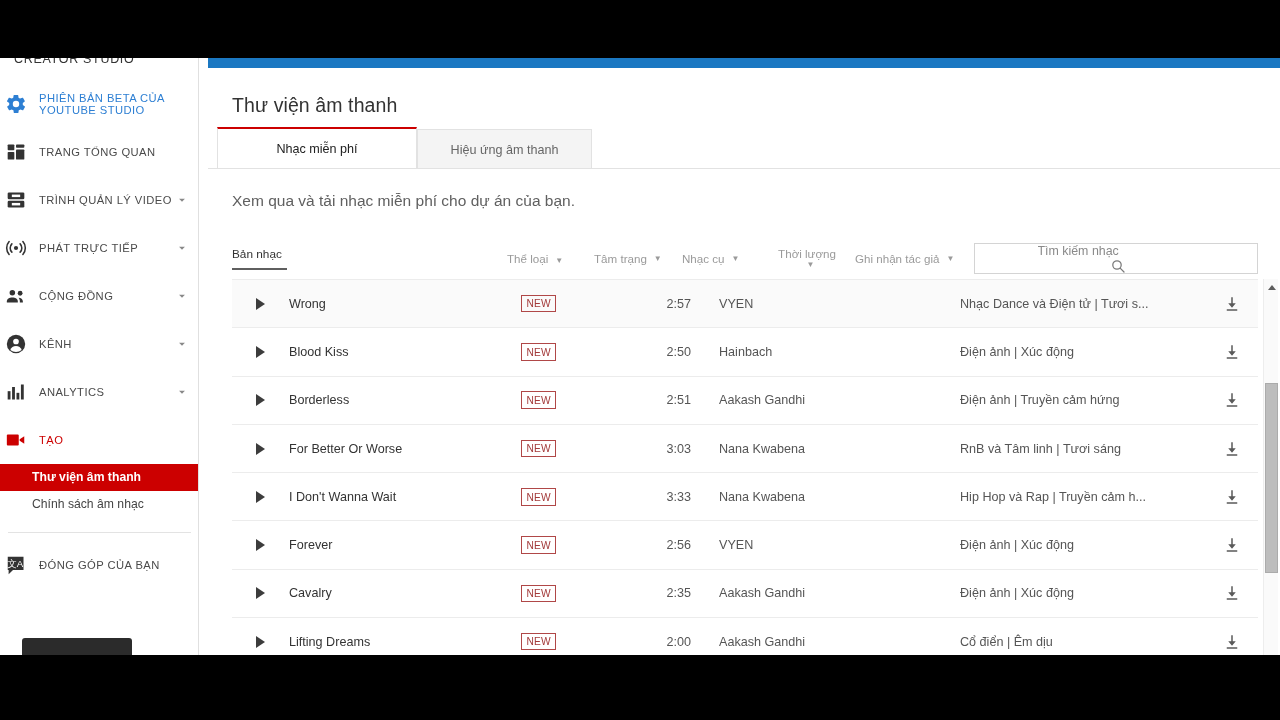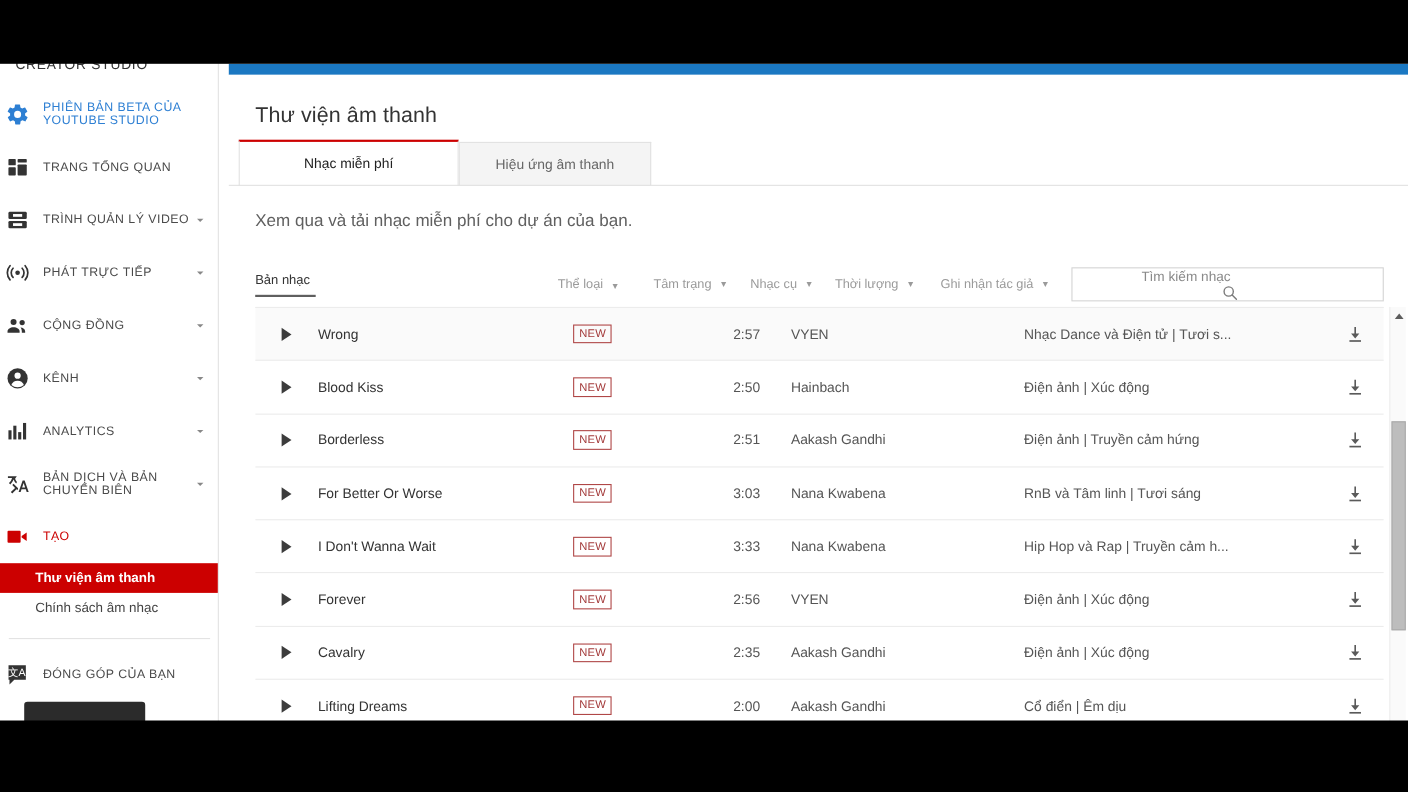--- a/index.html
+++ b/index.html
@@ -102,21 +102,21 @@
     content:""; position:absolute; left:0; bottom:0; width:55px; height:2px; background:#5f5f5f;
   }
   .filter {
     font-size:11.6px; color:#9a9a9a; display:flex; align-items:center;
     cursor:pointer; white-space:nowrap; margin-right:0;
   }
   .filter .caret { margin-left:7px; font-size:8px; color:#9a9a9a; }
   .f-genre  { width:87px;align-items:flex-end; }
   .f-mood   { width:88px; }
   .f-instr  { width:77px; }
-  .f-dur    { width:96px; }
+  .f-dur    { width:96px;flex-direction:column; }
   .f-attr   { width:110px; }
   .searchbox {
     margin-left:auto; width:284px; height:31px; border:1px solid #d4d4d4;
     background:#fff; display:flex; align-items:center; padding:0 9px 0 12px;flex-direction:column;
   }
   .searchbox input {
     flex:1; border:none; outline:none; font-size:12.4px; color:#555;
     font-family:"Liberation Sans","DejaVu Sans",sans-serif; background:transparent;
   }
   .searchbox input::placeholder { color:#8a8a8a; }
@@ -139,21 +139,21 @@
   }
   .c-title { width:232px; flex:0 0 232px; color:#333; }
   .c-badge { width:85px; flex:0 0 85px; }
   .badge-new {
     display:inline-block; border:1.5px solid #b04747; color:#a33a3a;
     font-size:10.2px; line-height:11px; padding:2.5px 4.5px 2px; letter-spacing:.2px;
     font-weight:400;
   }
   .c-dur { width:97px; flex:0 0 97px; text-align:right; color:#555; padding-right:12px; }
   .c-artist { width:228px; flex:0 0 228px; color:#555; padding-left:16px; }
-  .c-genre { flex:1; color:#555; }
+  .c-genre { flex:1; color:#555;margin-left:29px; }
   .c-dl { width:52px; flex:0 0 52px; display:flex; align-items:center; justify-content:center; }
   .dl-ico { width:18px; height:18px; color:#5a5a5a; cursor:pointer; }
 
   
   .scrollcol {
     position:absolute; right:2px; top:211px; bottom:0; width:15px;
     background:#fafafa; border-left:1px solid #ededed;
   }
   .scroll-up {
     position:absolute; left:0; top:0; width:15px; height:16px;
@@ -273,35 +273,20 @@
               </svg>
           </span>
           <span class="lbl">ANALYTICS</span>
           <span class="chev">
             <svg viewBox="0 0 24 24" width="14" height="14" fill="#888">
                 <path d="M7 10l5 5 5-5z"></path>
               </svg>
           </span>
         </div>
 
-        <div class="nav-item">
-          <span class="ico">
-            <svg viewBox="0 0 24 24" width="22" height="22" fill="#333">
-                <path d="M11.2 4.2H2.4v1.9h4.1c-.4 1.7-1.6 3.6-3.1 5l1.3 1.3c1.5-1.4 2.7-3.2 3.3-4.9.6 1.5 1.5 2.9 2.6 4.1l.8-1.6c-.8-1-1.5-2.1-1.9-3.3L11.2 4.2z"></path>
-                <path d="M8 11.8l-1.3 1.3 2.8 2.8-4.2 4.1 1.4 1.4 4.2-4.2 1 1 .6-1.9L8 11.8z"></path>
-                <path d="M17 8.5h2l4 11.5h-2l-.9-2.7h-4.2l-.9 2.7h-2L17 8.5zm-.5 7h3l-1.5-4.4-1.5 4.4z"></path>
-              </svg>
-          </span>
-          <span class="lbl">BẢN DỊCH VÀ BẢN CHUYỂN BIÊN</span>
-          <span class="chev">
-            <svg viewBox="0 0 24 24" width="14" height="14" fill="#888">
-                <path d="M7 10l5 5 5-5z"></path>
-              </svg>
-          </span>
-        </div>
 
         <div class="nav-item create">
           <span class="ico">
             <svg viewBox="0 0 24 24" width="22" height="22" fill="#cc0000">
                 <rect x="2" y="6" width="13" height="12" rx="1"></rect>
                 <path d="M16 11.2l5-3.4v8.4l-5-3.4z"></path>
               </svg>
           </span>
           <span class="lbl">TẠO</span>
         </div>

